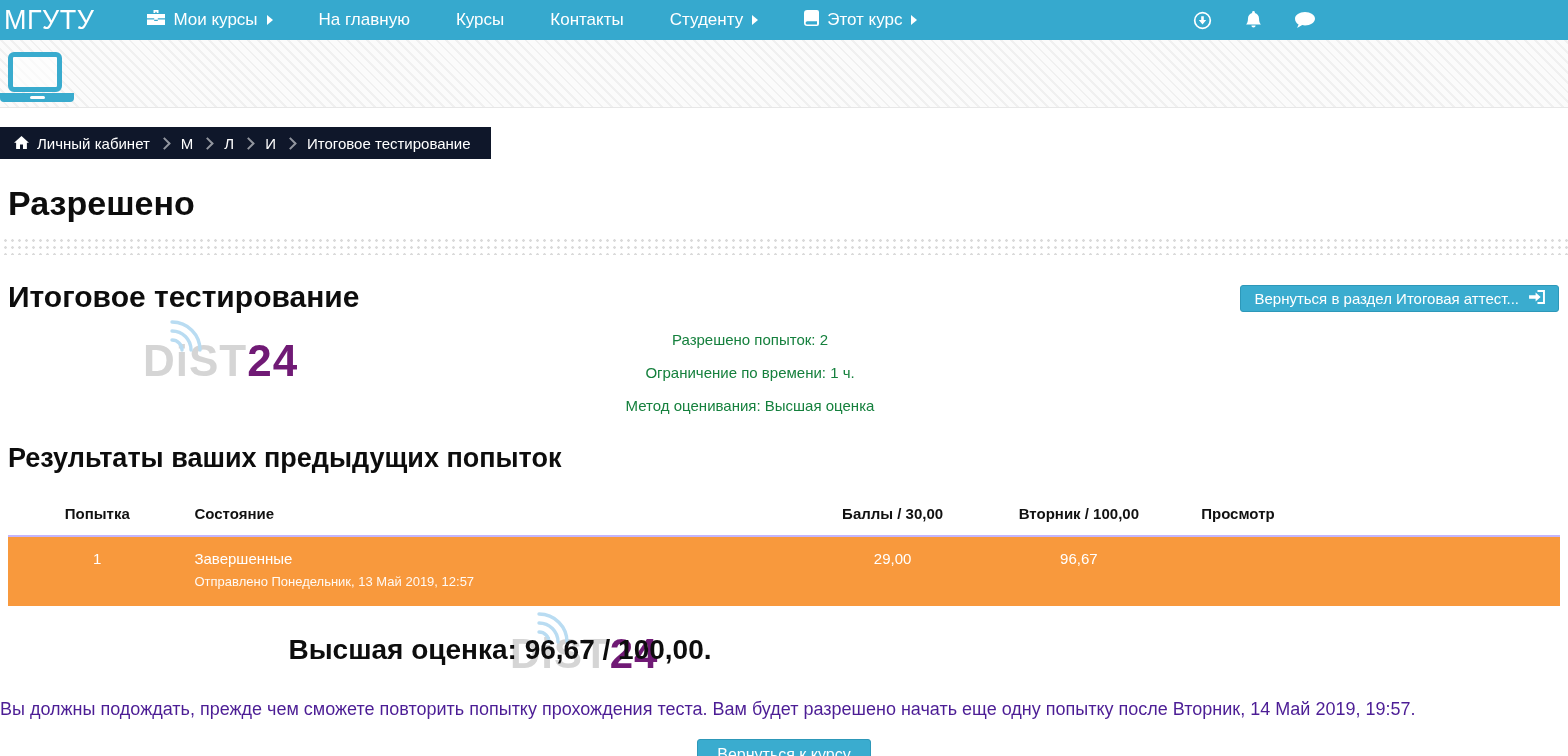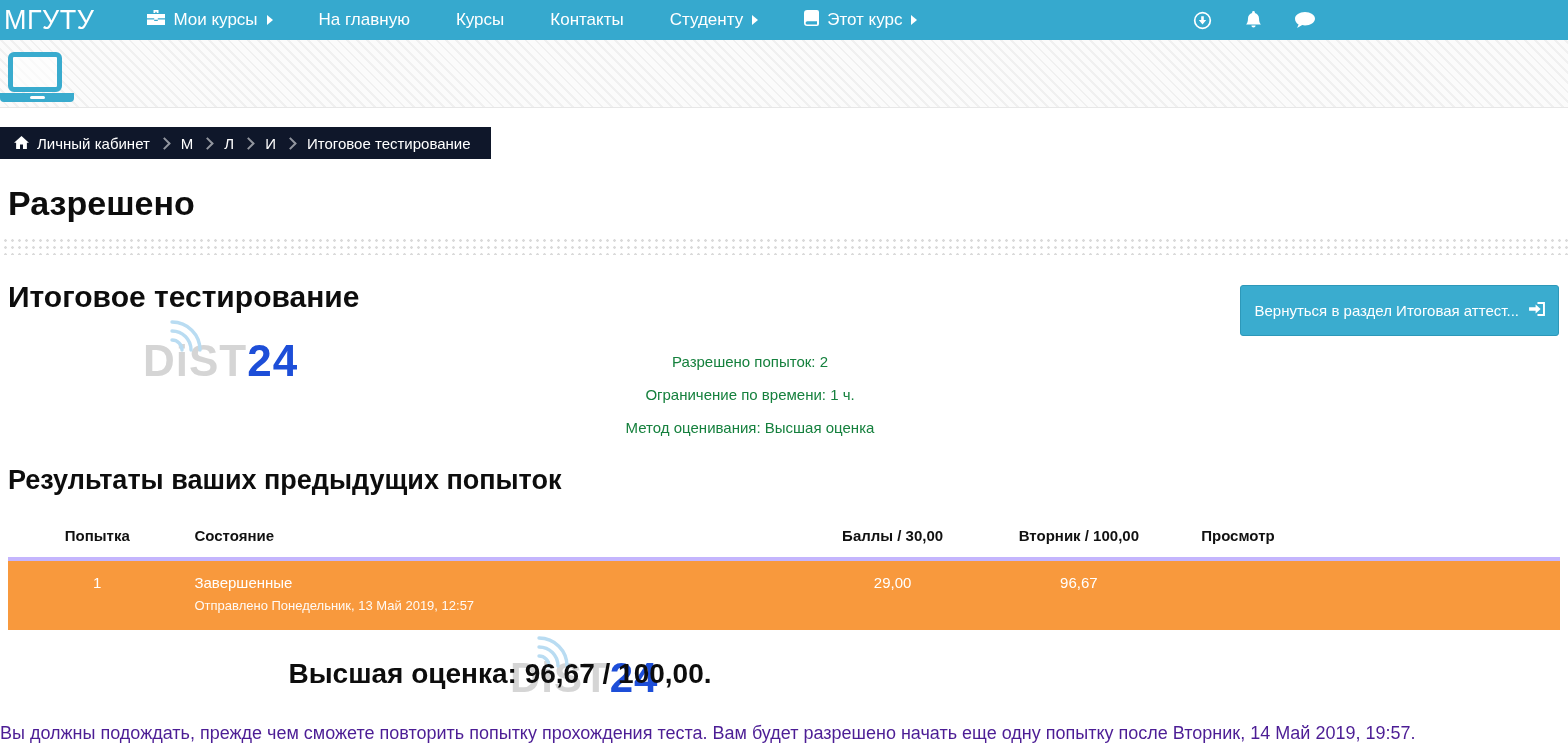--- a/index.html
+++ b/index.html
@@ -64,41 +64,41 @@
     background-size:7px 7px; background-position:2px 2px;
   }
   .section-row { display:flex; justify-content:space-between; align-items:flex-start; margin:25px 9px 0 8px; }
   .quiz-title { font-size:30px; font-weight:bold; color:#0d0d0d; margin:0; }
 
   .btn {
     background:#3aaccf; color:#fff; border:1px solid #2d98b9; border-radius:3px;
     font-size:15px; font-family:"Liberation Sans",sans-serif;
     display:inline-flex; align-items:center; gap:10px; cursor:pointer;
   }
-  .back-section-btn { padding:16px 13px; margin-top:5px; }
+  .back-section-btn { padding:4px 13px; margin-top:5px; }
 
   
   .quiz-info { width:1500px; text-align:center; margin-top:17px; }
   .quiz-info p { margin:0 0 16px 0; font-size:15px; color:#15803d; line-height:17px; }
 
   
   .watermark { position:absolute; font-weight:bold; letter-spacing:1px; pointer-events:none; }
   .wm-1 { left:143px; top:336px; font-size:44px; }
   .wm-2 { left:510px; top:601px; font-size:42px; }
   .wm-gray { color:#d5d5d5; }
-  .wm-orange { color:#1d4ed8; }
+  .wm-orange { color:#701a75; }
   .wm-arcs { position:absolute; left:27px; top:-24px; }
 
   
   .results-heading { font-size:27px; font-weight:bold; color:#0d0d0d; margin:29px 0 0 8px; }
   table.attempts {
     width:1552px; margin:20px 0 0 8px; border-collapse:collapse; table-layout:fixed;
   }
   .attempts thead th {
-    font-size:15px; color:#111; padding:11px 8px 13px; border-bottom:4px solid #c4b5fd;
+    font-size:15px; color:#111; padding:11px 8px 13px; border-bottom:2px solid #c4b5fd;
     font-weight:bold;
   }
   .attempts thead th.c { text-align:center; }
   .attempts thead th.l { text-align:left;margin-left:25px; }
   .attempts tbody tr { background:#f8993d; color:#fff; }
   .attempts td { padding:13px 8px 17px; font-size:15px; vertical-align:top; }
   .attempts td.c { text-align:center; }
   .state-detail { font-size:13px; margin-top:7px; color:rgba(255,255,255,.95); }
 
   

